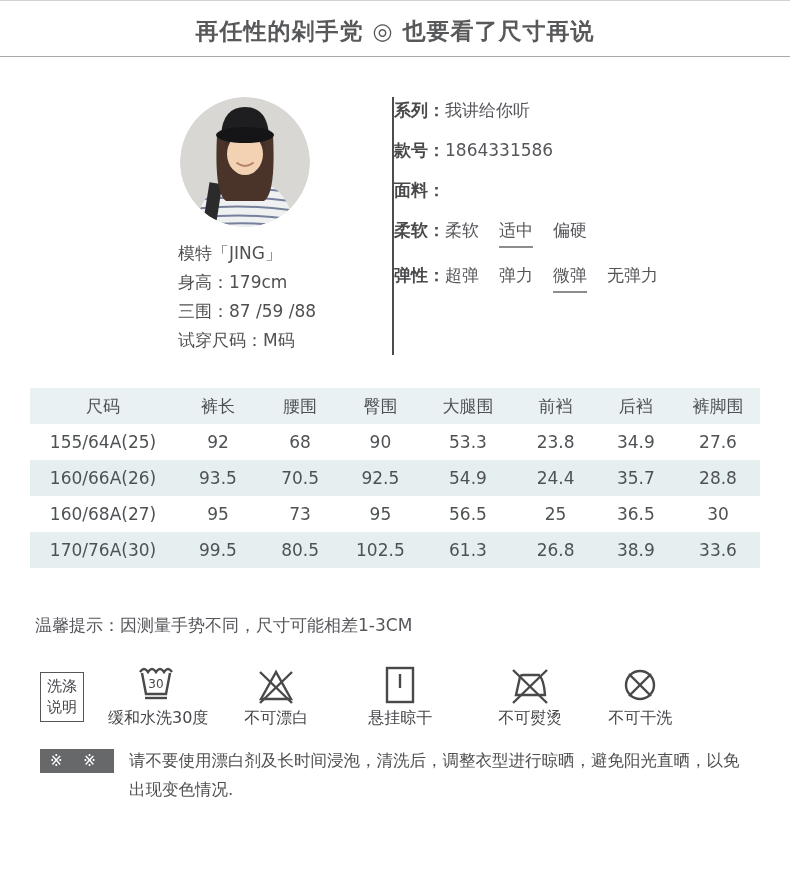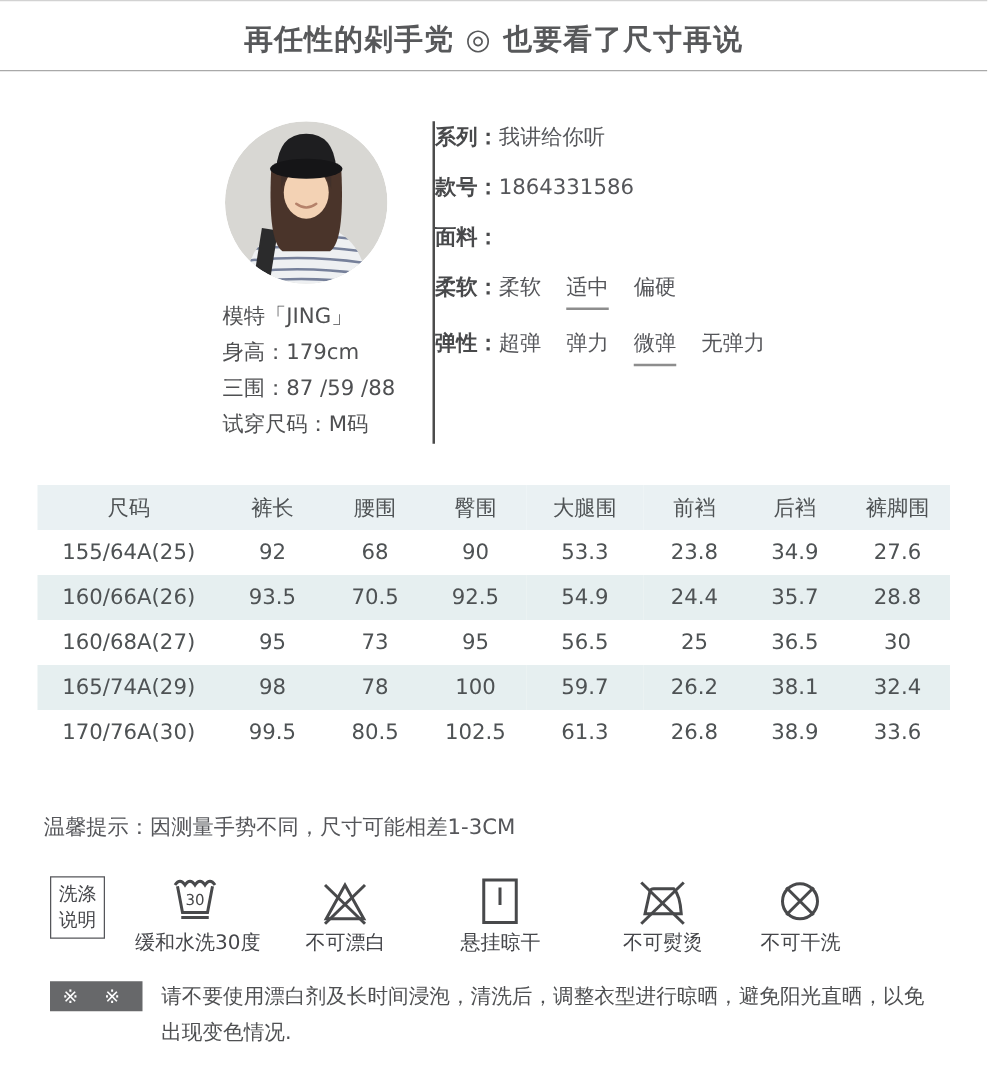--- a/index.html
+++ b/index.html
@@ -6,21 +6,21 @@
   html,body { background:#ffffff; }
   body { font-family:"DejaVu Sans","Liberation Sans",sans-serif; color:#4f5052; }
   .page { width:790px; height:871px; margin:0 auto; background:#fff; position:relative; overflow:hidden; border-top:1px solid #d2d2d2; }
 
   
   .banner { text-align:center; padding-top:15px; padding-bottom:9px; border-bottom:1px solid #a9a9a9; }
   .banner h1 { font-size:23px; font-weight:600; color:#57585a; letter-spacing:1px; }
 
   
   .profile { display:flex; padding-top:40px; }
-  .profile-left { width:346px; }
+  .profile-left { width:392px; }
   .avatar-wrap { width:130px; height:130px; margin-left:180px; border-radius:50%; overflow:hidden; }
   .model-lines { margin-left:178px; margin-top:12px; font-size:17px; line-height:29px; color:#4f5052; }
   .profile-right { flex:1; border-left:2px solid #4c4c4c; margin-right:40px; }
   .info-row { display:flex; font-size:17px; margin-bottom:14px; line-height:26px; }
   .info-row .lbl { font-weight:bold; color:#48494b; white-space:nowrap; }
   .info-row .val { color:#55565a; }
   .opt { margin-right:20px; display:inline-block; }
   .opt.sel { border-bottom:2px solid #8d8d8d; padding-bottom:3px; }
 
   
@@ -28,21 +28,21 @@
   table { width:100%; border-collapse:collapse; table-layout:fixed; }
   th, td { height:36px; text-align:center; font-size:17px; font-weight:normal; color:#4e5254; }
   thead tr { background:#eaf1f3; color:#45494b; }
   tbody tr:nth-child(even) { background:#e6eff0; }
   col.c-size { width:20%; }
 
   
   .tip { margin:46px 0 0 35px; font-size:17px; color:#55565a; }
 
   
-  .care { display:flex; align-items:flex-start; margin:26px 0 0 40px; }
+  .care { display:flex; align-items:center; margin:26px 0 0 40px; }
   .care-box { border:1px solid #55565a; padding:3px 6px; font-size:15px; line-height:21px; text-align:center; color:#45464a; margin-top:2px; }
   .care-item { display:flex; flex-direction:column; align-items:center; }
   .care-item svg { display:block; }
   .care-item .care-label { font-size:16px; color:#45464a; margin-top:1px; white-space:nowrap; }
   .ci-1 { margin-left:24px; } .ci-2 { margin-left:36px; } .ci-3 { margin-left:60px; }
   .ci-4 { margin-left:66px; } .ci-5 { margin-left:46px; }
 
   
   .note { display:flex; align-items:flex-start; margin:17px 40px 0 40px; }
   .note-badge { background:#67686a; color:#fff; font-size:15px; padding:3px 10px; letter-spacing:8px; white-space:nowrap; margin-top:3px; }
@@ -170,30 +170,20 @@
             <td>160/68A(27)</td>
             <td>95</td>
             <td>73</td>
             <td>95</td>
             <td>56.5</td>
             <td>25</td>
             <td>36.5</td>
             <td>30</td>
           </tr>
           <tr>
-            <td>165/74A(29)</td>
-            <td>98</td>
-            <td>78</td>
-            <td>100</td>
-            <td>59.7</td>
-            <td>26.2</td>
-            <td>38.1</td>
-            <td>32.4</td>
-          </tr>
-          <tr>
             <td>170/76A(30)</td>
             <td>99.5</td>
             <td>80.5</td>
             <td>102.5</td>
             <td>61.3</td>
             <td>26.8</td>
             <td>38.9</td>
             <td>33.6</td>
           </tr>
         </tbody>

